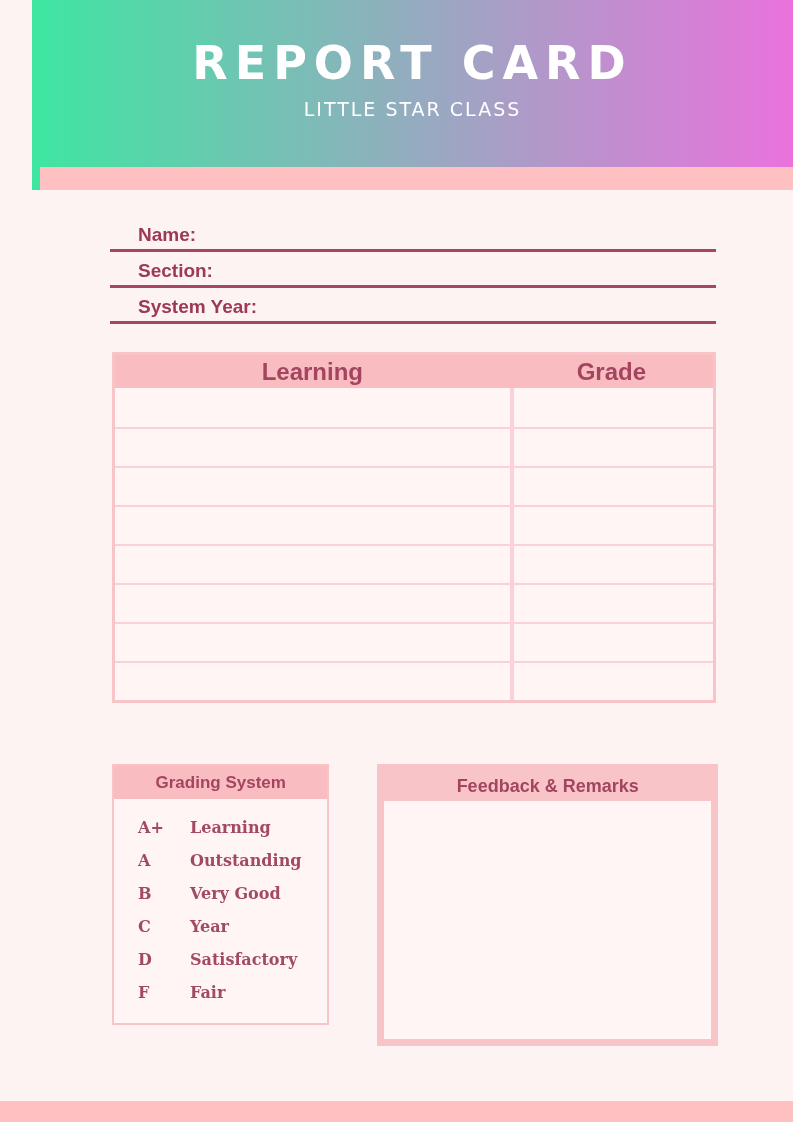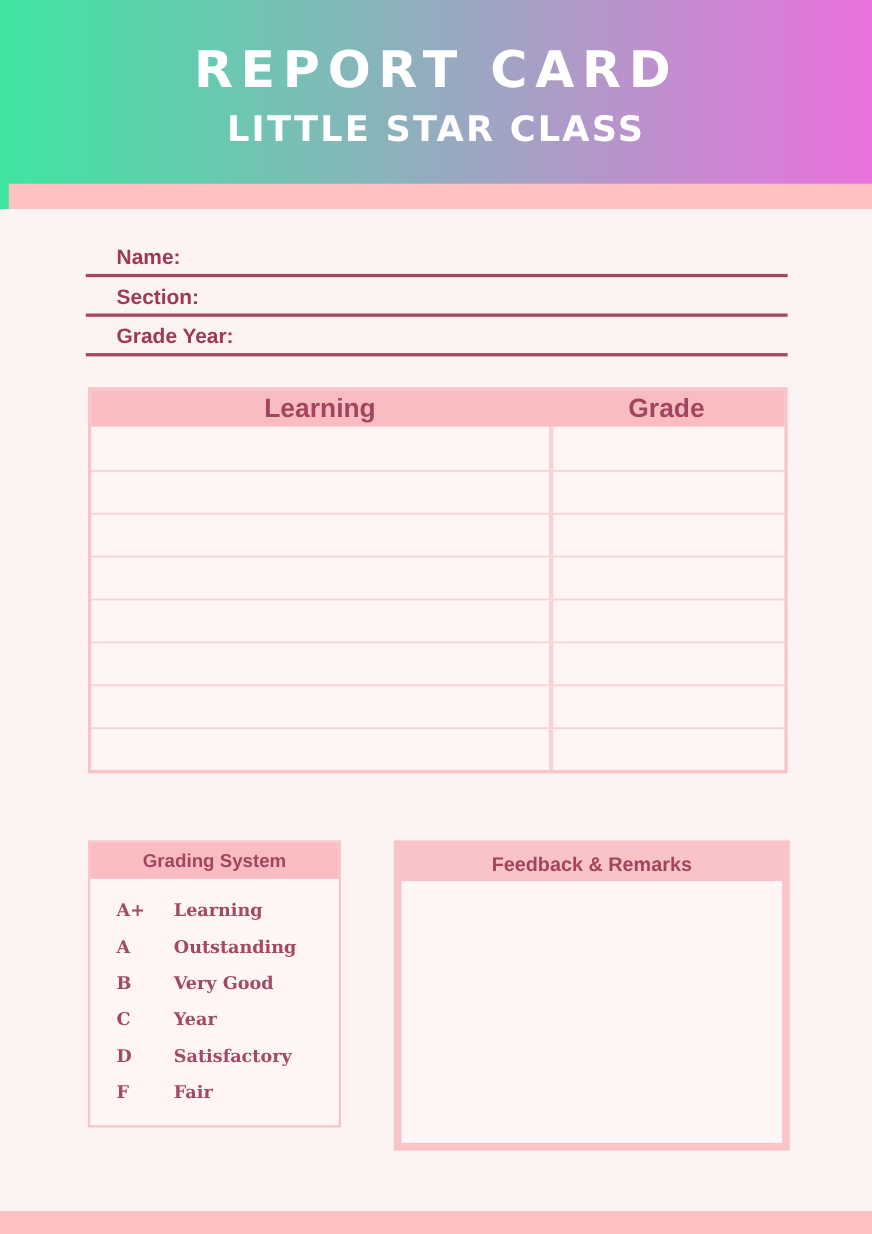--- a/index.html
+++ b/index.html
@@ -6,42 +6,43 @@
   html, body { background: #e9e9e9; }
   body { font-family: "Liberation Sans", sans-serif; }
 
   .page {
     position: relative;
     width: 793px;
     height: 1122px;
     margin: 0 auto;
     background: var(--page_bg, #fdf3f2);
     overflow: hidden;
+    padding-left: 32px;
   }
 
   
   .hero {
     position: relative;
     height: 190px;
     background: linear-gradient(90deg, var(--gradient_start, #3ee6a1), var(--gradient_end, #ea72dd));
     text-align: center;
   }
   .hero-title {
     padding-top: 36px;
     font-family: "DejaVu Sans", sans-serif;
     font-weight: 800;
     font-size: 46px;
     letter-spacing: 7px;
     color: #ffffff;
   }
   .hero-subtitle {
     margin-top: 8px;
     font-family: "DejaVu Sans", sans-serif;
-    font-weight: 700;
-    font-size: 32px;
+    font-weight: 400;
+    font-size: 19px;
     letter-spacing: 2px;
     color: #ffffff;
   }
   .hero-strip {
     position: absolute;
     left: 8px;
     right: 0;
     bottom: 0;
     height: 23px;
     background: var(--accent_strip, #ffc0c2);
@@ -189,21 +190,21 @@
   <section class="info-form">
     <div class="field">
       <span class="field-label">Name:</span>
       <span class="field-value"></span>
     </div>
     <div class="field">
       <span class="field-label">Section:</span>
       <span class="field-value"></span>
     </div>
     <div class="field">
-      <span class="field-label">Grade Year:</span>
+      <span class="field-label">System Year:</span>
       <span class="field-value"></span>
     </div>
   </section>
 
   <section class="grade-table">
     <div class="t-head">
       <div class="t-cell t-col-learning">Learning</div>
       <div class="t-cell t-col-grade">Grade</div>
     </div>
     <div id="table-body">

